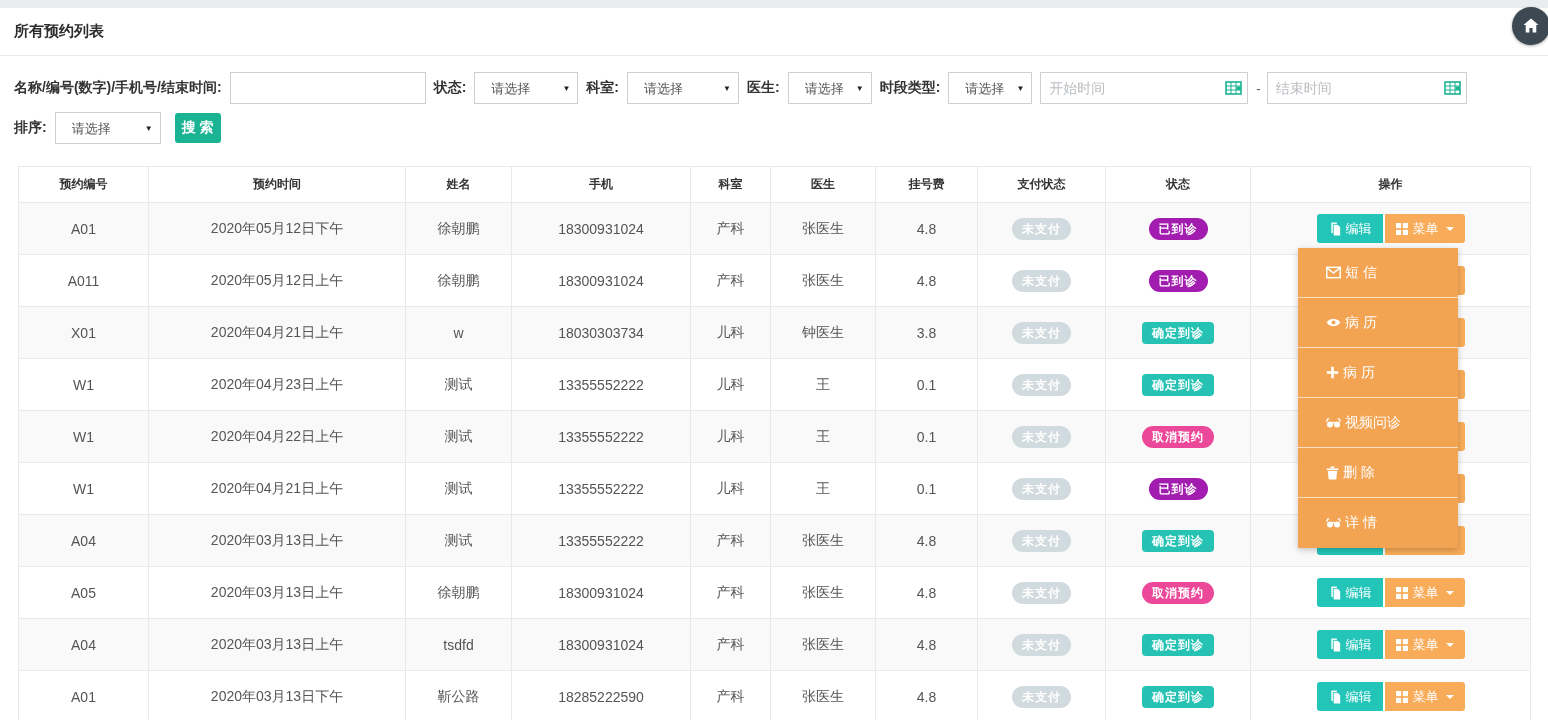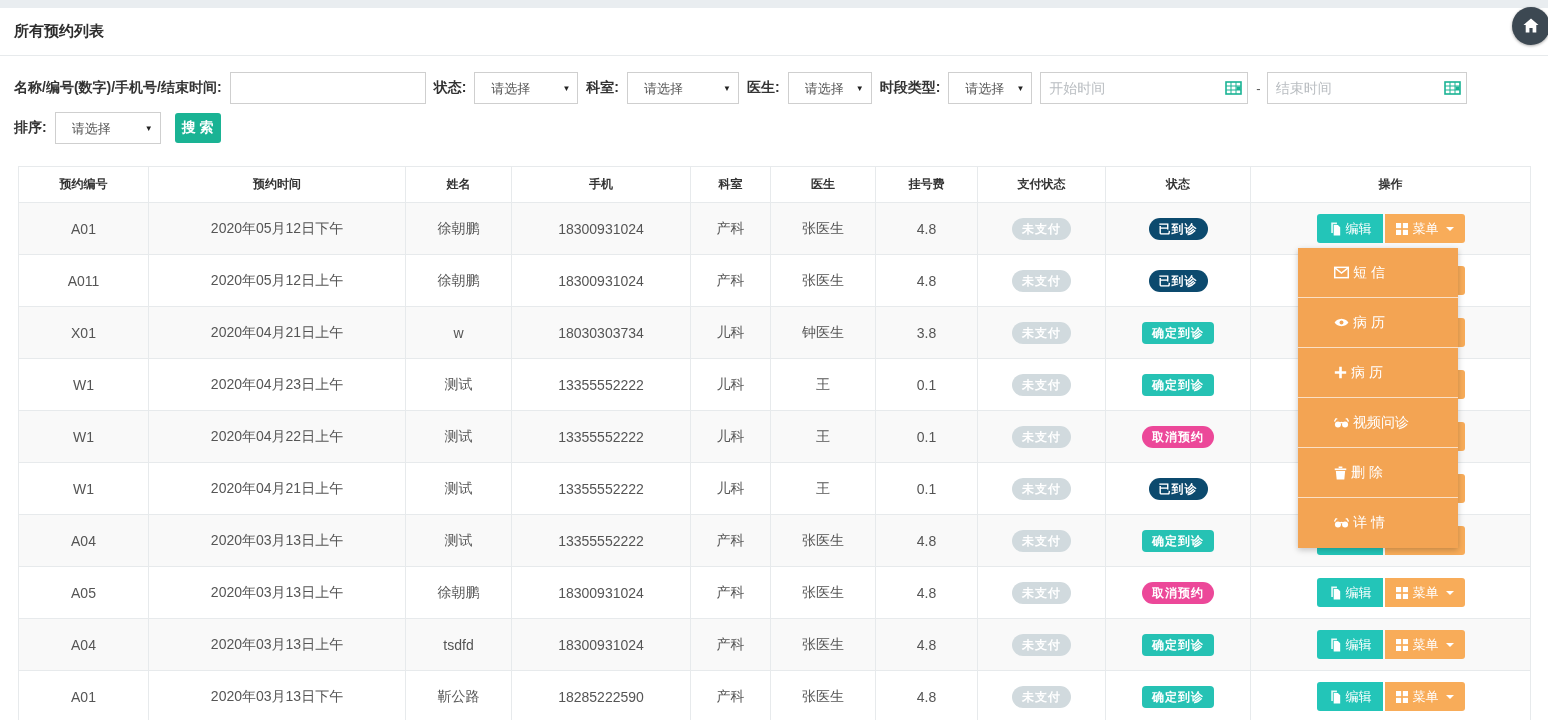--- a/index.html
+++ b/index.html
@@ -60,40 +60,40 @@
   .appointments thead th { height:36px; font-size:12px; font-weight:bold; color:#333; background:#fff; }
   .appointments tbody td { height:52px; }
   .appointments tbody tr:nth-child(odd) { background:#f9f9f9; }
   .appointments tbody tr:nth-child(even) { background:#fff; }
 
   .badge {
     display:inline-block; font-size:12px; line-height:1; color:#fff;
     padding:5px 10px; font-weight:bold; letter-spacing:1px;
   }
   .badge-pay       { background:#d1dade; border-radius:11px; }
-  .badge-arrived   { background:#0c4a6e; border-radius:11px; }
+  .badge-arrived   { background:#a21caf; border-radius:11px; }
   .badge-confirmed { background:#26c2b4; border-radius:4px; }
   .badge-cancelled { background:#ec4899; border-radius:11px; }
 
   .btn-group { display:inline-flex; align-items:center; }
   .row-btn {
     height:29px; display:inline-flex; align-items:center; gap:5px; padding:0 11px;
     border:none; color:#fff; font-size:13px; cursor:pointer; font-family:inherit;
   }
   .btn-edit { background:#23c5b8; border-radius:3px 0 0 3px; margin-right:2px; }
   .btn-menu { background:#f8ac59; border-radius:0 3px 3px 0; }
   .caret-tri { width:0; height:0; border-left:4px solid transparent; border-right:4px solid transparent; border-top:4px solid #fff; margin-left:2px; }
 
   .action-dropdown {
     position:absolute; left:1280px; top:82px; width:160px; z-index:50;
     margin:0; padding:0; list-style:none; background:#f3a453;
     box-shadow:0 2px 6px rgba(0,0,0,.22);
   }
   .action-dropdown li {
-    height:50px; display:flex; align-items:center; padding-left:36px;
+    height:50px; display:flex; align-items:center; padding-left:28px;
     color:#fff; font-size:14px; cursor:pointer;
     border-bottom:1px solid rgba(255,255,255,.65);
   }
   .action-dropdown li:last-child { border-bottom:none; }
   .action-dropdown .mi { margin-right:4px; display:flex; }
 </style>
 </head>
 <body>
 
 <div class="top-strip"></div>

